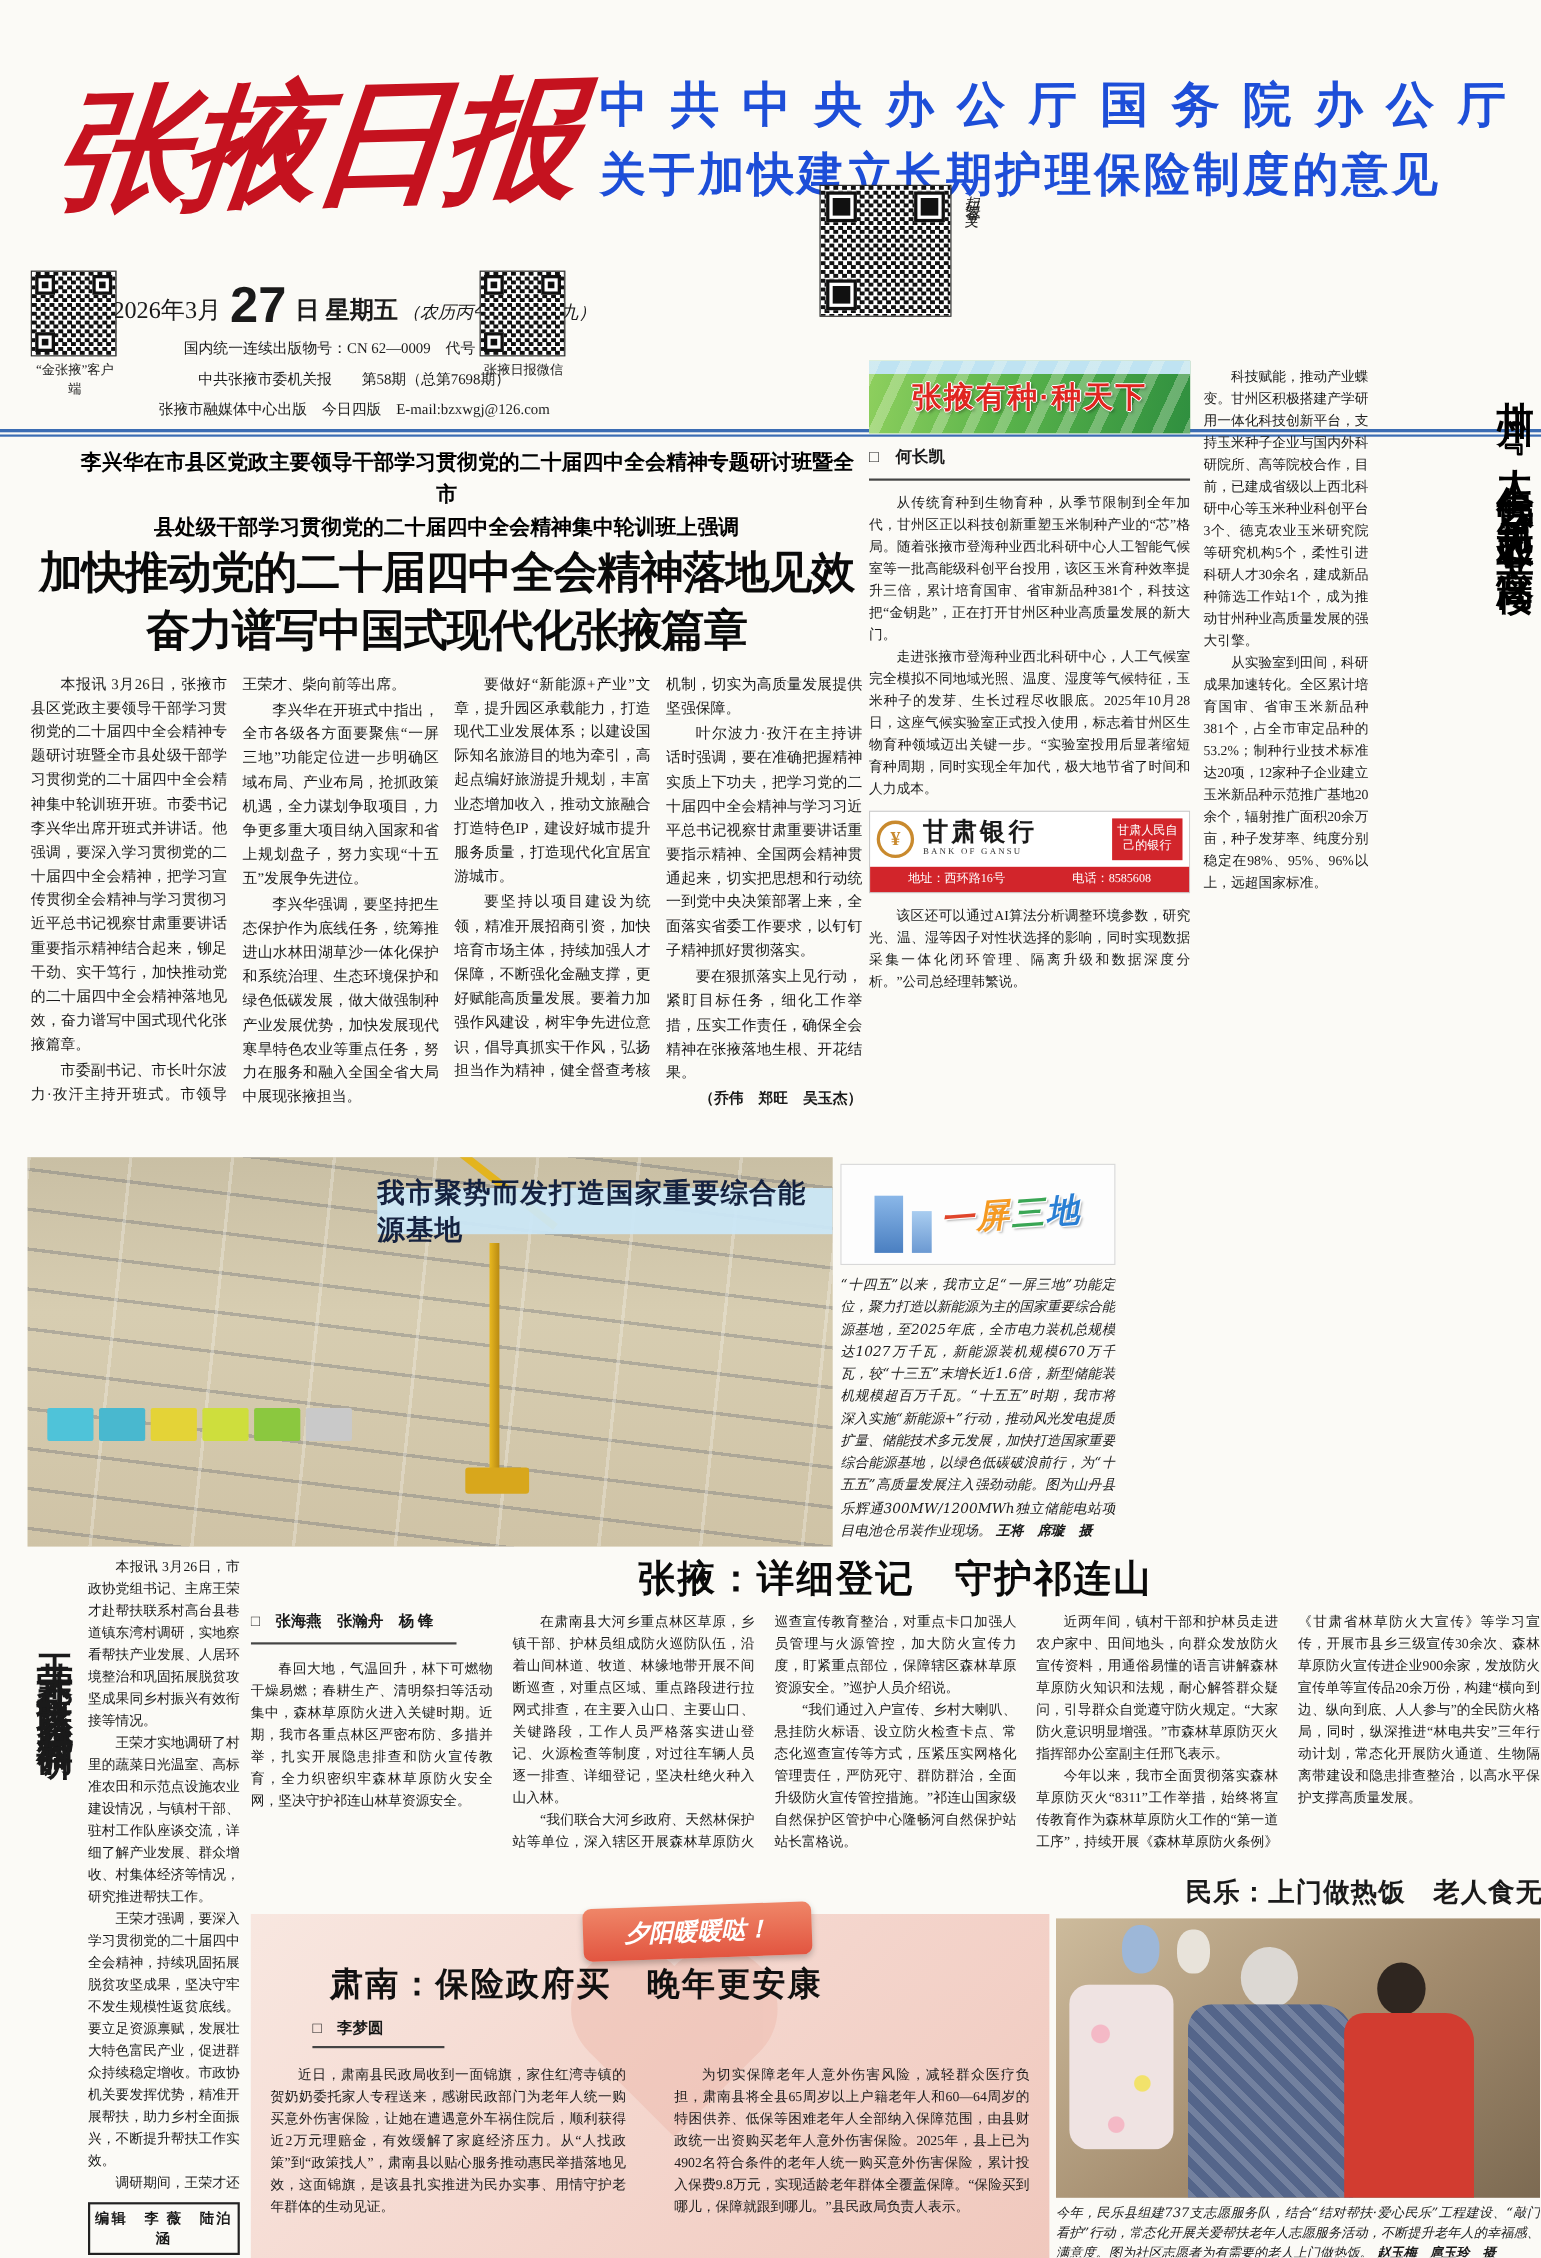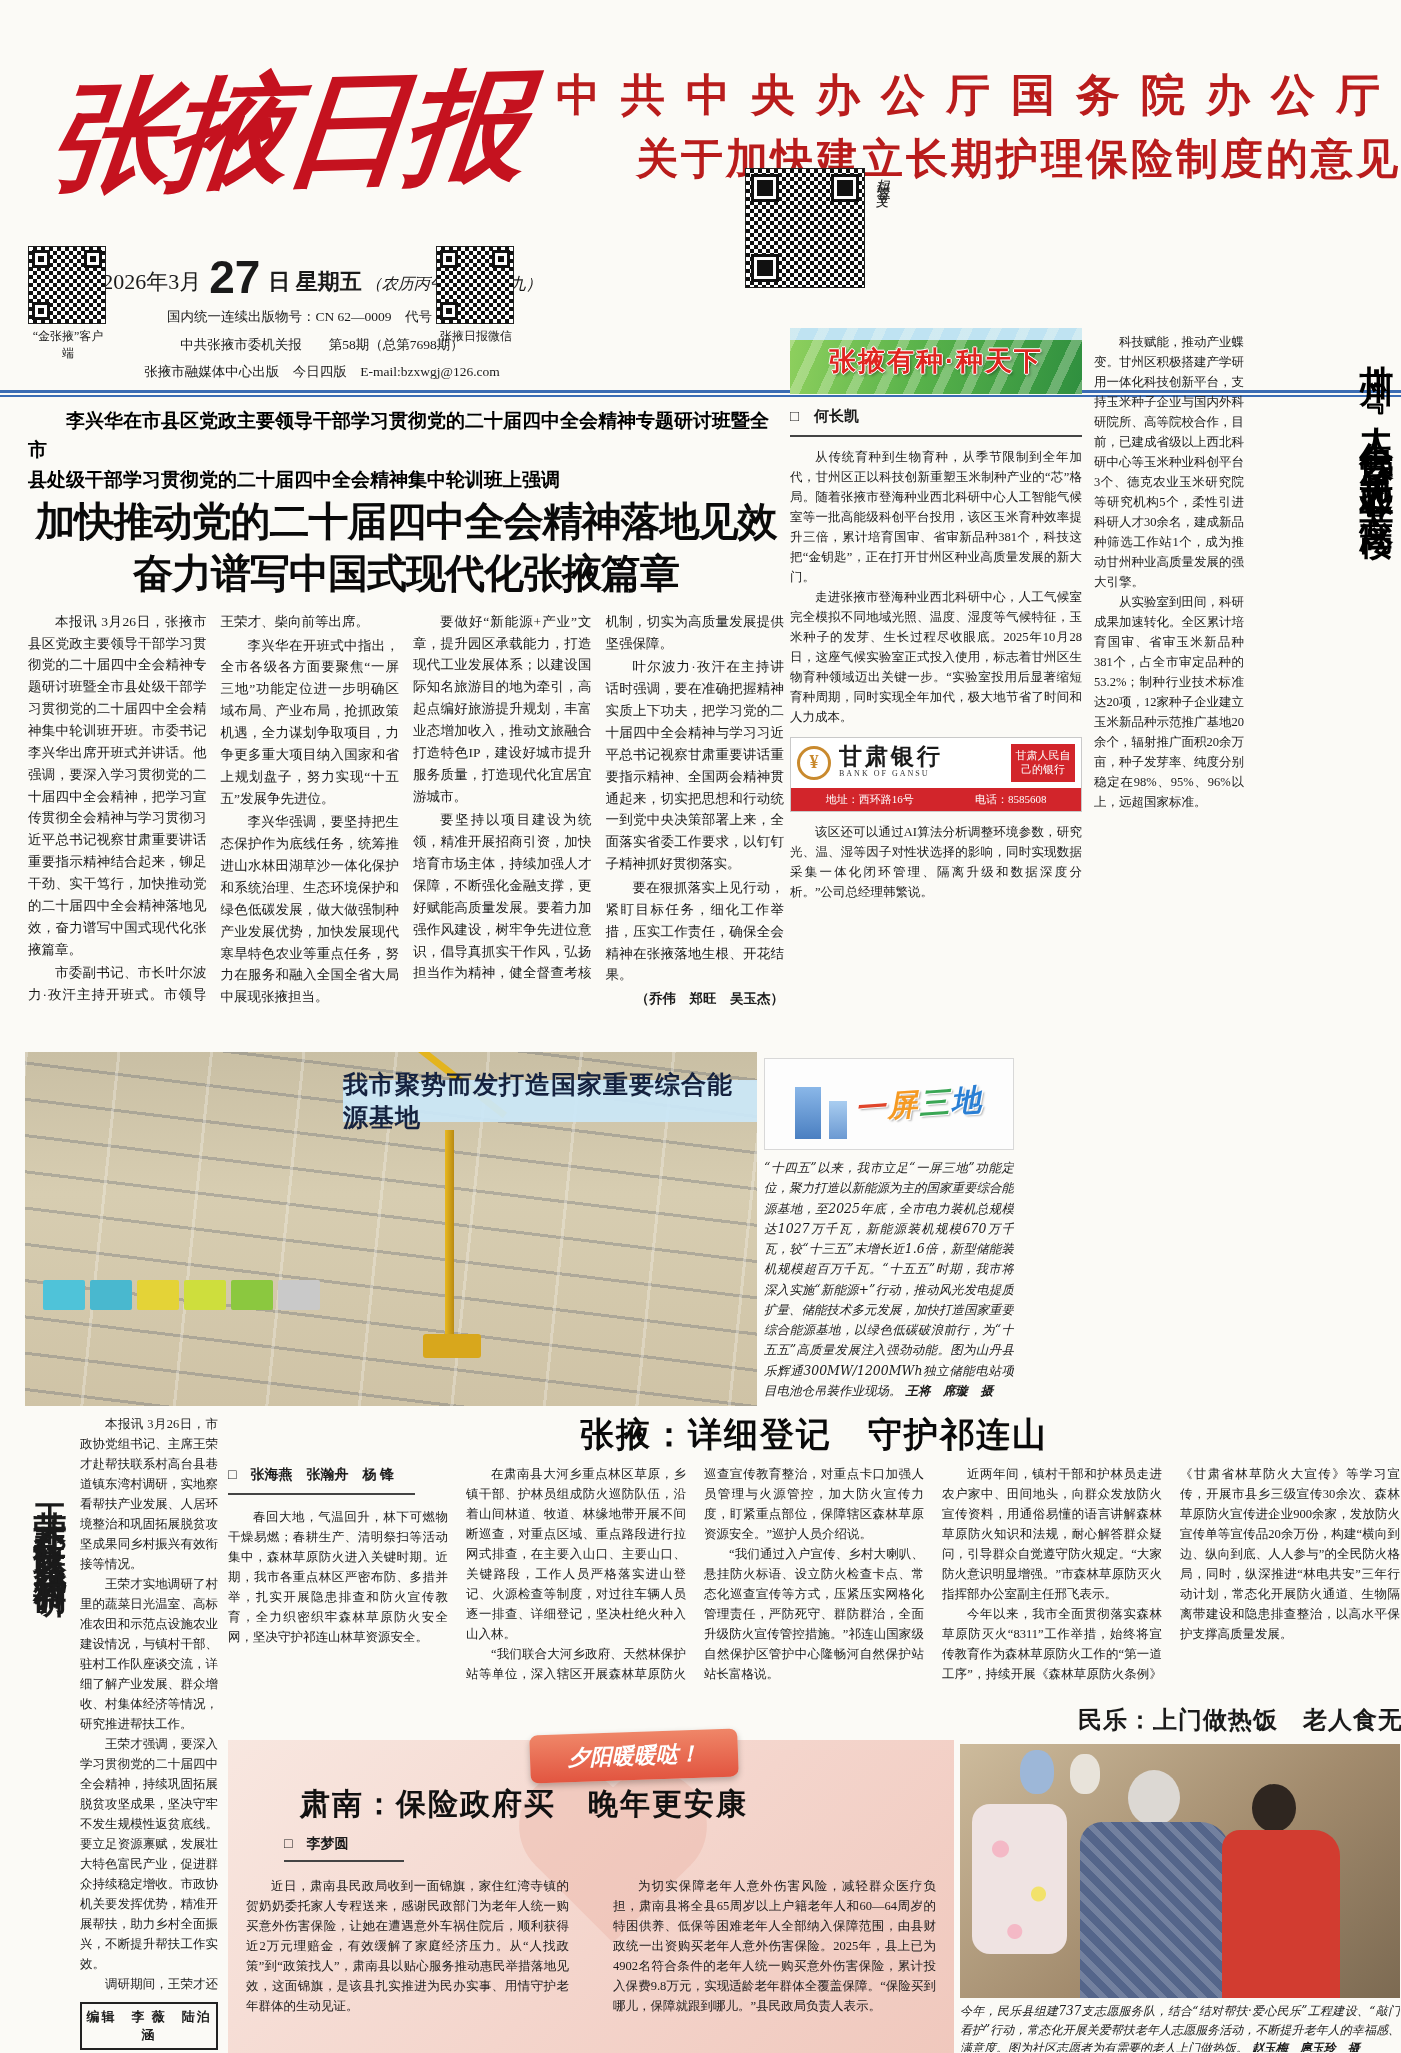--- a/index.html
+++ b/index.html
@@ -15,21 +15,21 @@
   p { margin:0; text-indent:2em; }
 
   
   .masthead-title {
     left:26px; top:30px; width:520px; height:205px;
     font-family:"DejaVu Serif","Liberation Serif",serif;
     font-weight:bold; font-style:italic; font-size:122px; line-height:200px;
     color:#c5121f; letter-spacing:-4px; transform:skewX(-7deg) rotate(-1.5deg);
     white-space:nowrap; text-align:center;
   }
-  .top-notice { left:545px; top:66px; width:856px; text-align:right; color:#b91c1c; }
+  .top-notice { left:545px; top:66px; width:856px; text-align:left; color:#1d4ed8; }
   .top-notice .l1 { font-size:44px; font-weight:bold; letter-spacing:21px; white-space:nowrap; }
   .top-notice .l2 { font-size:42px; font-weight:bold; letter-spacing:3px; margin-top:6px; white-space:nowrap; }
 
   .qr { background:repeating-conic-gradient(#111 0% 25%, #fff 0% 50%); background-size:8px 8px; border:1px solid #222; }
   .qr i { position:absolute; width:24%; height:24%; background:#fff; border:3px solid #111; }
   .qr i::after { content:""; position:absolute; inset:3px; background:#111; }
   .qr .f1{ left:4%; top:4%; } .qr .f2{ right:4%; top:4%; } .qr .f3{ left:4%; bottom:4%; }
   .qr-label { font-size:12px; text-align:center; margin-top:4px; }
   .v-label { writing-mode:vertical-rl; font-size:13px; letter-spacing:4px; }
 
@@ -37,21 +37,21 @@
   .date-row .ym { font-size:22px; }
   .date-row .day { font-size:46px; font-weight:bold; line-height:.85; margin:0 8px; font-family:"Liberation Sans","DejaVu Sans",sans-serif; }
   .date-row .wk { font-size:22px; font-weight:bold; }
   .date-row .lunar { font-size:16px; font-style:italic; margin-left:4px; padding-bottom:2px; }
   .pub-info { left:104px; top:303px; width:436px; text-align:center; font-size:13.5px; line-height:2.05; white-space:nowrap; }
 
   .double-rule { left:0; top:390px; width:1401px; height:7px; border-top:3px solid #3b6cb3; border-bottom:2px solid #3b6cb3; }
 
   
   .lead { left:28px; top:406px; width:756px; }
-  .lead .kicker { font-size:19px; font-weight:bold; line-height:1.55; color:#000; }
+  .lead .kicker { font-size:19px; font-weight:bold; line-height:1.55; color:#000;text-align:center; }
   .lead .kicker.first { text-indent:2em; }
   .lead .hl { text-align:center; font-weight:bold; color:#0a0a0a; font-size:40px; letter-spacing:-1px; line-height:1.28; font-family:"Liberation Sans","DejaVu Sans",sans-serif; }
   .lead-body { margin-top:12px; height:452px; overflow:hidden; column-count:4; column-gap:14px; font-size:13.5px; line-height:1.62; text-align:justify; }
   .lead-body p { margin-bottom:2px; }
   .byline { text-align:right; text-indent:0; font-weight:bold; }
 
   
   .banner { left:790px; top:328px; width:292px; height:66px; overflow:hidden;
     background:linear-gradient(180deg,#bfe3f2 0 12px, rgba(191,227,242,0) 12px),
                linear-gradient(100deg,#8fd05e 0%, #58b24a 45%, #2f8f3f 100%);

